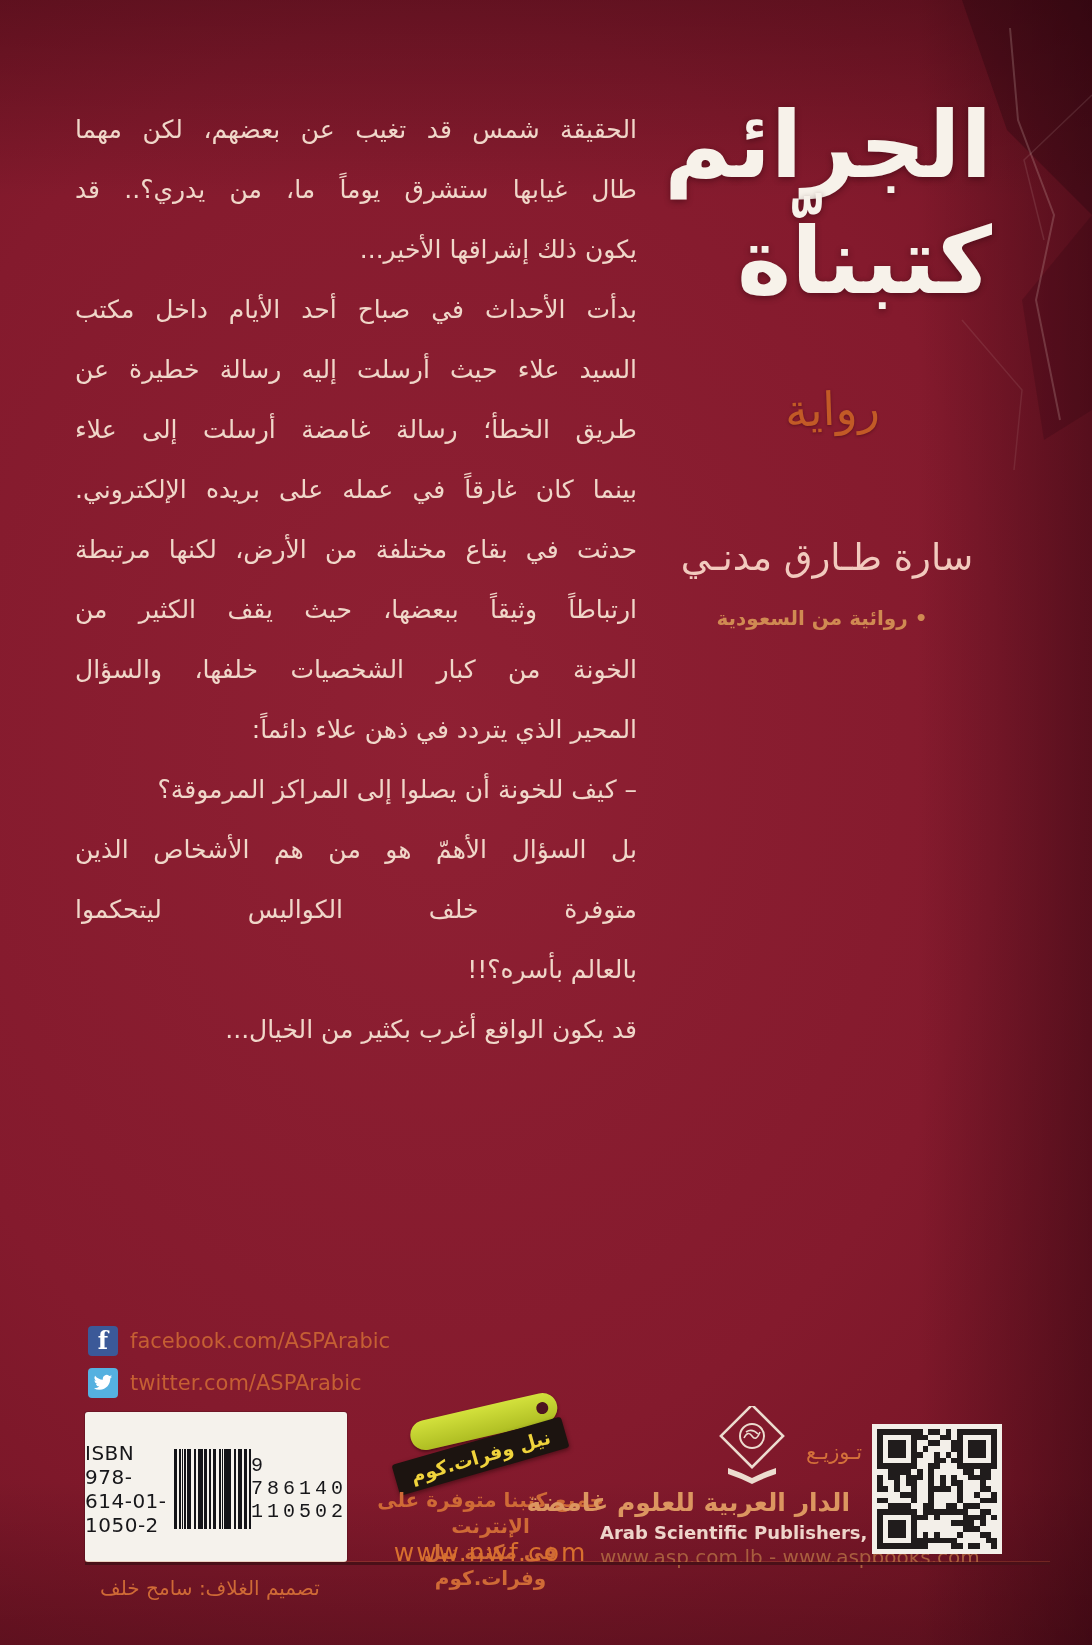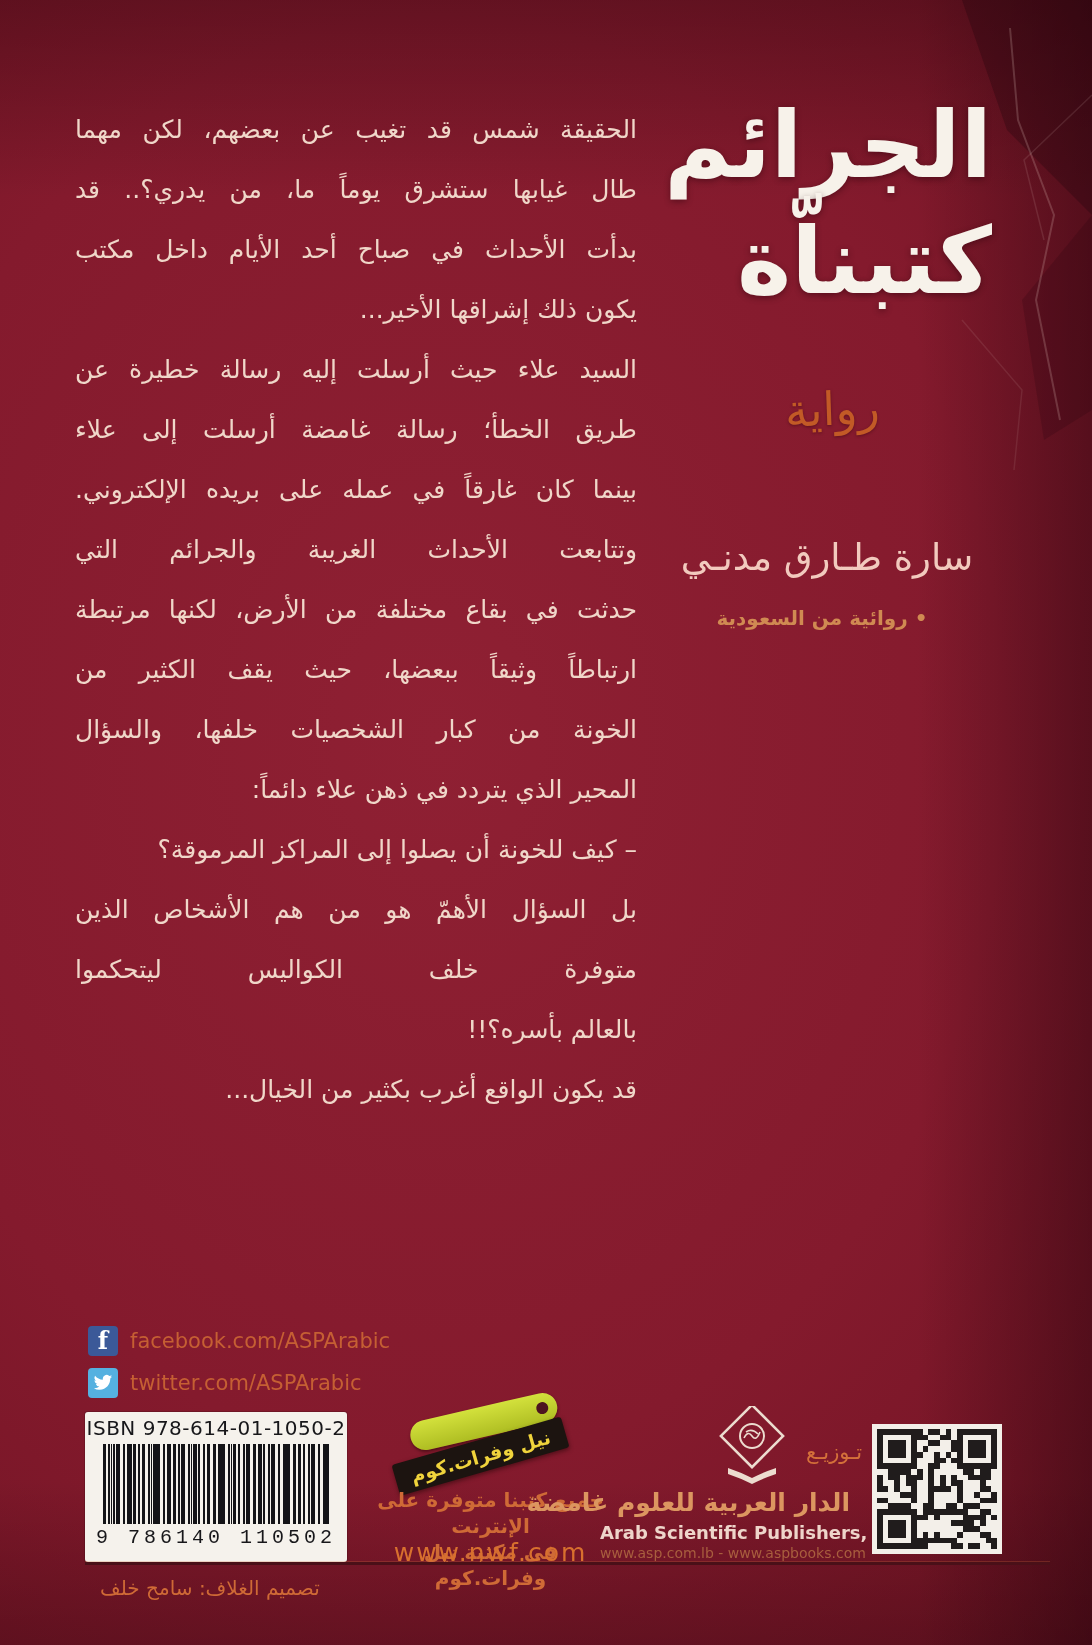--- a/index.html
+++ b/index.html
@@ -54,21 +54,21 @@
   .social{position:absolute; left:88px; display:flex; align-items:center; gap:12px;}
   .social .badge{width:30px;height:30px;border-radius:4px;display:flex;align-items:center;justify-content:center;flex:0 0 30px;}
   .fb-badge{background:#3b5998;}
   .tw-badge{background:#55b1e0;}
   .social .label{color:#c55f33;font-size:21px;}
   .fb-f{color:#fff;font-weight:bold;font-size:24px;font-family:"DejaVu Serif",serif;line-height:1;}
 
   .isbn-box{
     position:absolute; left:85px; top:1412px; width:262px; height:150px;
     background:#f5f2ec; border-radius:3px; box-shadow:0 0 0 1px rgba(0,0,0,0.15);
-    display:flex; flex-direction:column; align-items:center;
+    display:flex; flex-direction:row; align-items:center;
   }
   .isbn-label{color:#17171a;font-size:20px;margin-top:4px;letter-spacing:0.5px;}
   .bars{
     width:226px;height:80px;margin-top:4px;
     background-image:
       repeating-linear-gradient(90deg,#141418 0 2px,transparent 2px 5px),
       repeating-linear-gradient(90deg,#141418 0 1px,transparent 1px 8px),
       repeating-linear-gradient(90deg,#141418 0 3px,transparent 3px 13px);
   }
   .barcode-number{color:#17171a;font-size:20px;letter-spacing:4px;margin-top:2px;font-family:Liberation Mono, monospace;}
@@ -86,21 +86,21 @@
   .nwf-lines{
     position:absolute; left:368px; top:1487px; width:245px;
     direction:rtl; text-align:center; color:#cf6a36; font-size:20px; line-height:26px; font-weight:bold;
   }
   .nwf-url{position:absolute; left:368px; top:1538px; width:245px; text-align:center; color:#d8702e; font-size:25px; font-weight:normal; letter-spacing:2px;}
 
   .pub-logo{position:absolute; left:706px; top:1406px; width:90px; height:92px;}
   .distribution{position:absolute; left:806px; top:1440px; color:#d4703a; font-size:21px; direction:rtl; letter-spacing:1px;}
   .pub-ar{position:absolute; left:600px; top:1488px; width:250px; text-align:center; direction:rtl; color:#dc9660; font-size:25px; font-weight:bold; white-space:nowrap;}
   .pub-en{position:absolute; left:600px; top:1522px; width:250px; text-align:center; color:#eed5ca; font-size:18px; font-weight:bold; white-space:nowrap;}
-  .pub-urls{position:absolute; left:600px; top:1545px; width:250px; text-align:right; color:#a85e3e; font-size:14px; white-space:nowrap;}
+  .pub-urls{position:absolute; left:600px; top:1545px; width:250px; text-align:right; color:#a85e3e; font-size:20px; white-space:nowrap;}
 
   .qr{position:absolute; left:872px; top:1424px; width:130px; height:130px; background:#f3efe9; padding:5px; box-sizing:border-box;}
   .qr svg{display:block;width:100%;height:100%;}
 
   .rule{position:absolute; left:85px; top:1562px; width:965px; height:3px; background:#4a1018; box-shadow:0 -1px 0 rgba(210,110,60,0.25);}
   .design-credit{position:absolute; left:100px; top:1576px; direction:rtl; color:#cf6a36; font-size:20px;}
 </style>
 </head>
 <body>
 
@@ -118,26 +118,25 @@
     <div>الجرائم</div>
     <div>كتبناّة</div>
   </div>
   <div class="genre">رواية</div>
   <div class="author">سارة طـارق مدنـي</div>
   <div class="author-sub">• روائية من السعودية</div>
 
   <div class="blurb" id="blurb">
       <div class="pline full">الحقيقة شمس قد تغيب عن بعضهم، لكن مهما</div>
       <div class="pline full">طال غيابها ستشرق يوماً ما، من يدري؟.. قد</div>
+      <div class="pline">يكون ذلك إشراقها الأخير...</div>
       <div class="pline full">بدأت الأحداث في صباح أحد الأيام داخل مكتب</div>
-      <div class="pline">يكون ذلك إشراقها الأخير...</div>
       <div class="pline full">السيد علاء حيث أرسلت إليه رسالة خطيرة عن</div>
       <div class="pline full">طريق الخطأ؛ رسالة غامضة أرسلت إلى علاء</div>
       <div class="pline full">بينما كان غارقاً في عمله على بريده الإلكتروني.</div>
-      <div class="pline full">وتتابعت الأحداث الغريبة والجرائم التي</div>
       <div class="pline full">حدثت في بقاع مختلفة من الأرض، لكنها مرتبطة</div>
       <div class="pline full">ارتباطاً وثيقاً ببعضها، حيث يقف الكثير من</div>
       <div class="pline full">الخونة من كبار الشخصيات خلفها، والسؤال</div>
       <div class="pline">المحير الذي يتردد في ذهن علاء دائماً:</div>
       <div class="pline">– كيف للخونة أن يصلوا إلى المراكز المرموقة؟</div>
       <div class="pline full">بل السؤال الأهمّ هو من هم الأشخاص الذين</div>
       <div class="pline full">متوفرة خلف الكواليس ليتحكموا</div>
       <div class="pline">بالعالم بأسره؟!!</div>
       <div class="pline">قد يكون الواقع أغرب بكثير من الخيال...</div>
     </div>

